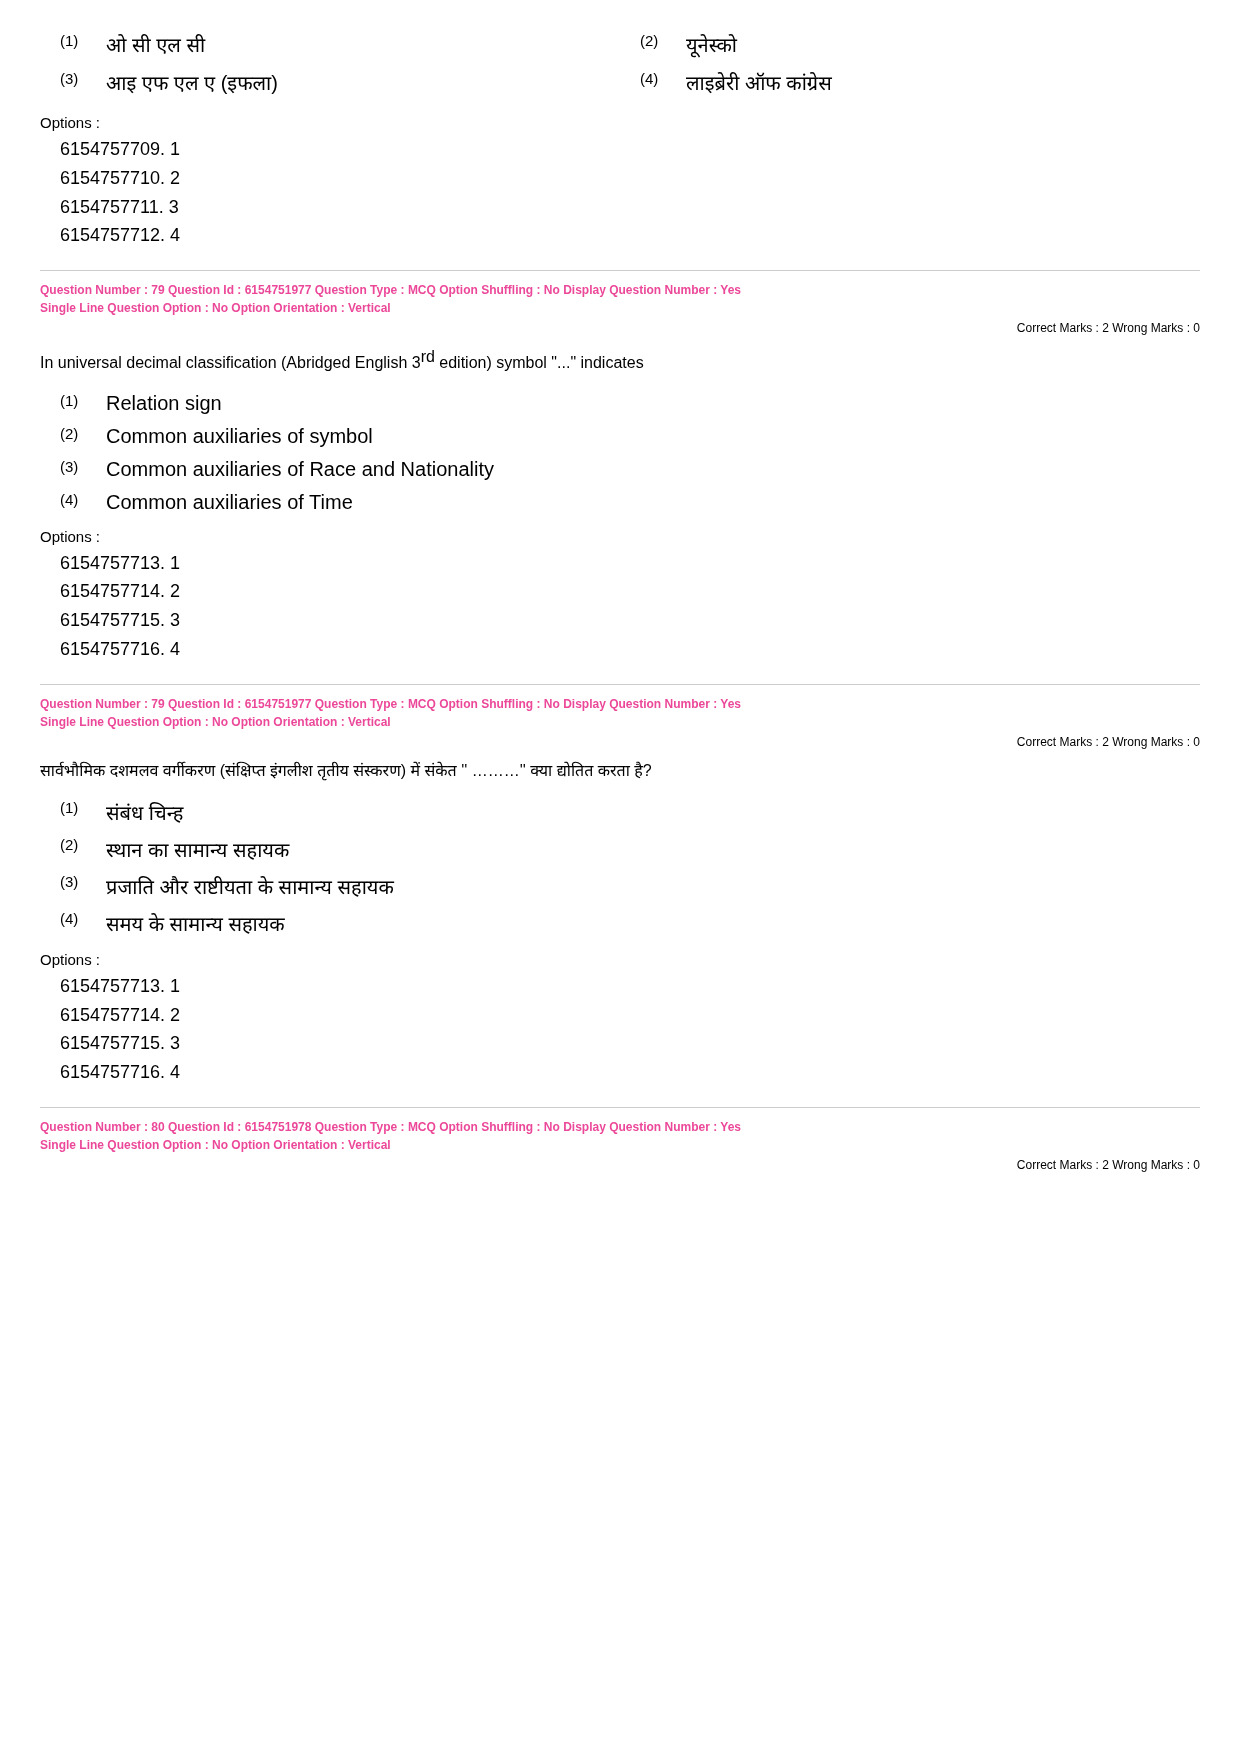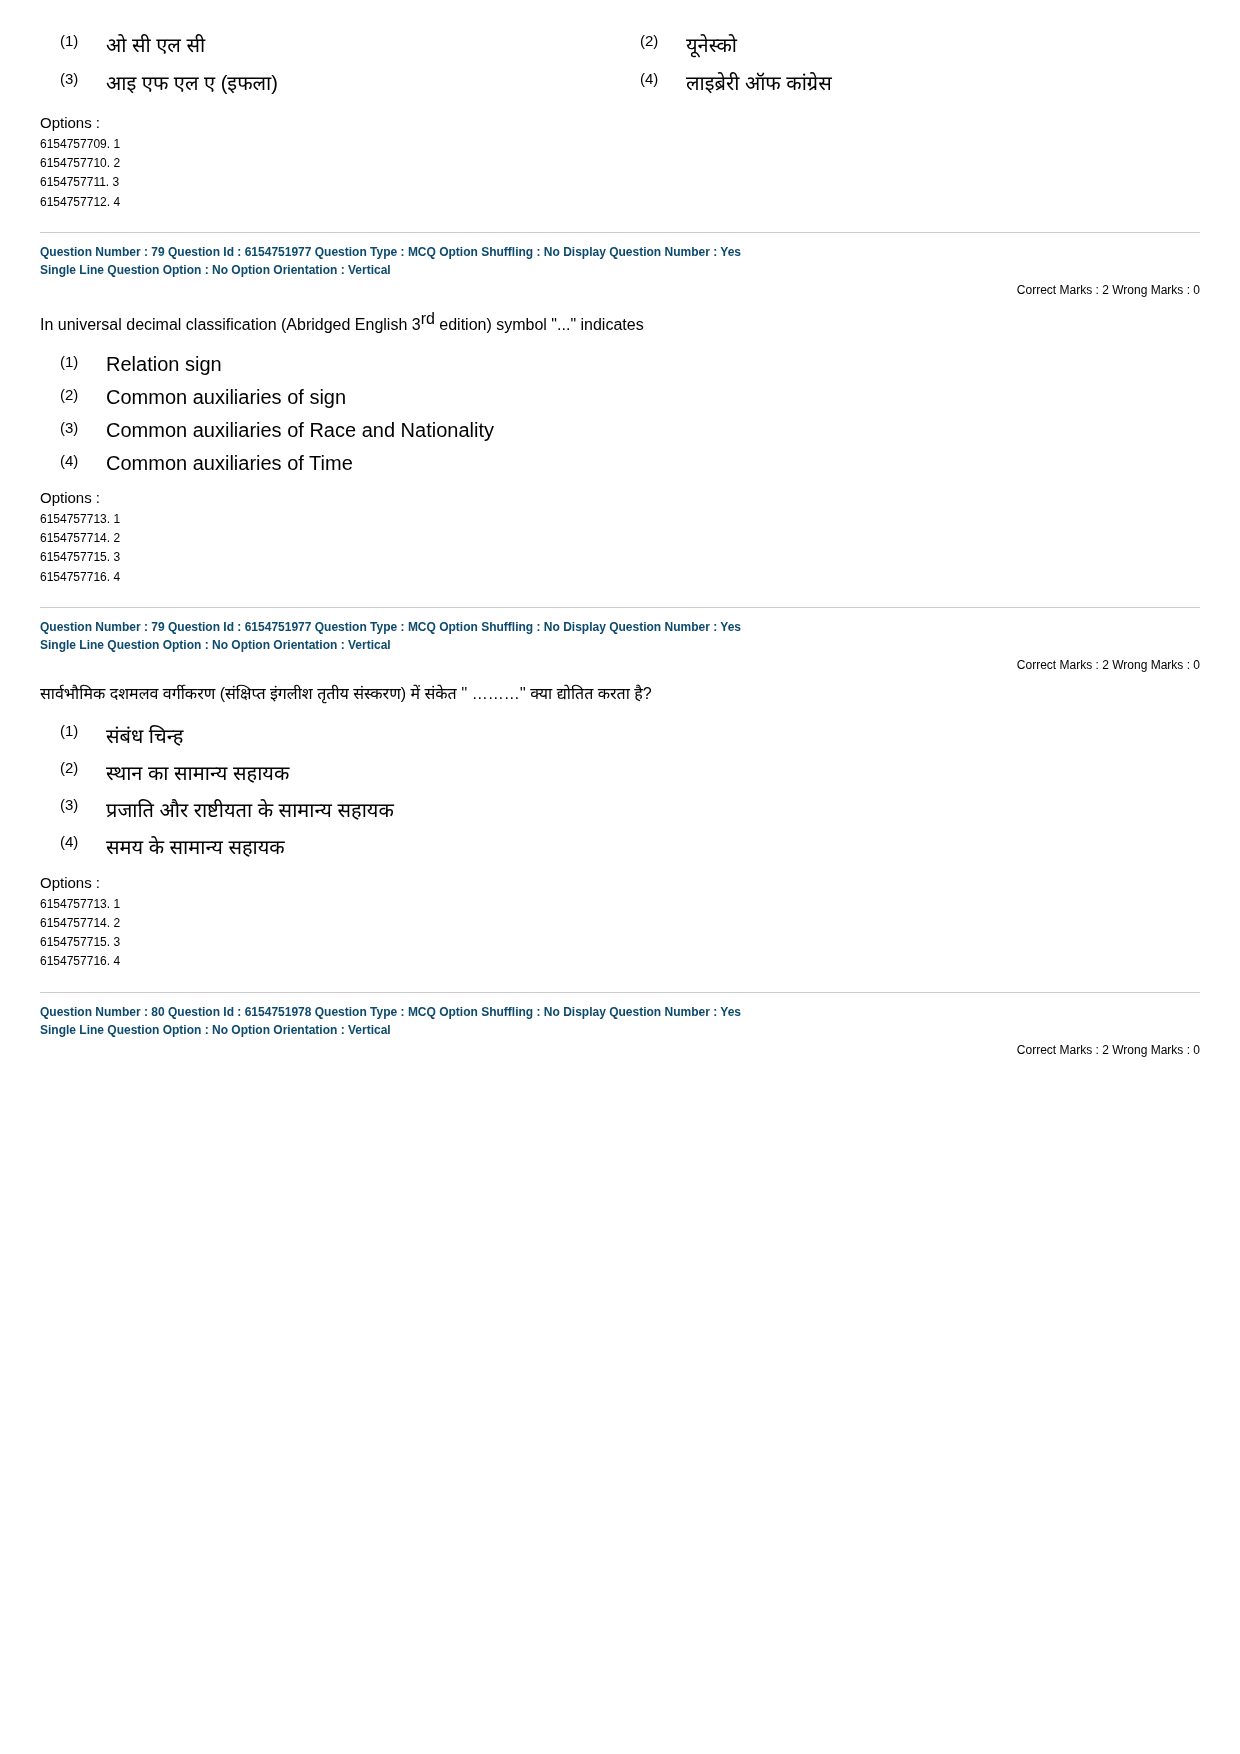--- a/index.html
+++ b/index.html
@@ -42,27 +42,28 @@
       margin-top: 10px;
       margin-bottom: 4px;
       font-size: 15px;
     }
     .option-code-list {
       list-style: none;
       margin-left: 0;
       margin-bottom: 20px;
     }
     .option-code-list li {
-      font-size: 12px;
+      font-size: 18px;
       line-height: 1.6;
+      margin-left: 20px;
     }
     .question-meta {
       font-size: 12px;
       font-weight: bold;
-      color: #0c4a6e;
+      color: #ec4899;
       margin-bottom: 4px;
       line-height: 1.5;
       border-top: 1px solid #ccc;
       padding-top: 10px;
       margin-top: 10px;
     }
     .correct-marks {
       font-size: 12px;
       font-weight: normal;
       margin-bottom: 10px;
@@ -129,21 +130,21 @@
     <span>In universal decimal classification (Abridged English 3</span><sup>rd</sup><span> edition) symbol "..." indicates</span>
   </p>
 
   <div class="vertical-options">
     <div class="vertical-option-item">
       <span class="option-number">(1)</span>
       <span class="option-text">Relation sign</span>
     </div>
     <div class="vertical-option-item">
       <span class="option-number">(2)</span>
-      <span class="option-text">Common auxiliaries of sign</span>
+      <span class="option-text">Common auxiliaries of symbol</span>
     </div>
     <div class="vertical-option-item">
       <span class="option-number">(3)</span>
       <span class="option-text">Common auxiliaries of Race and Nationality</span>
     </div>
     <div class="vertical-option-item">
       <span class="option-number">(4)</span>
       <span class="option-text">Common auxiliaries of Time</span>
     </div>
   </div>

